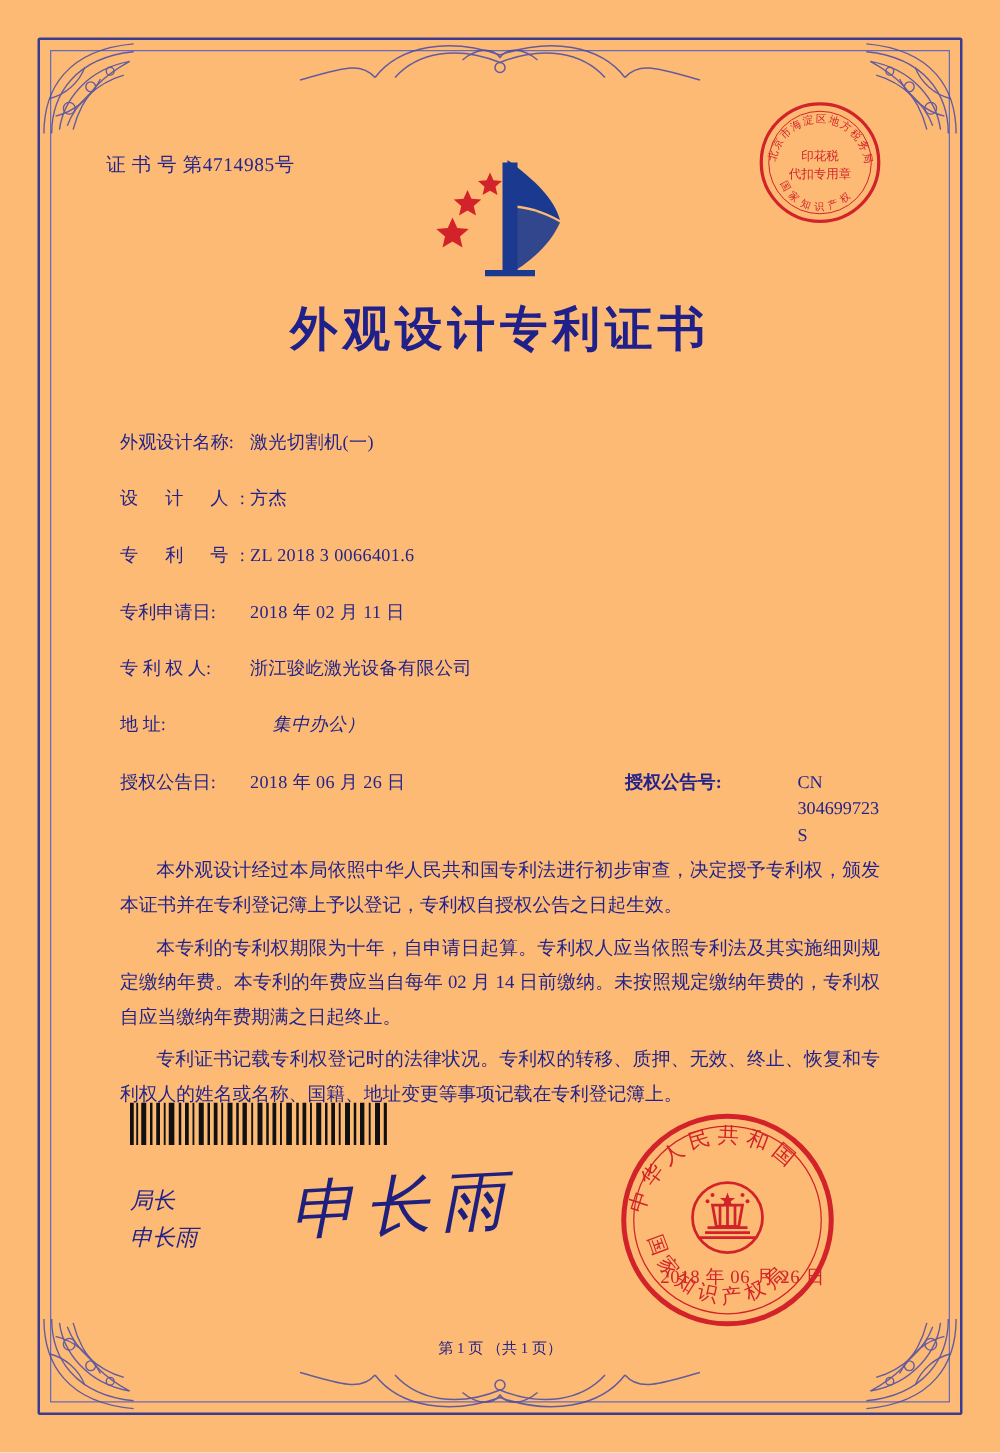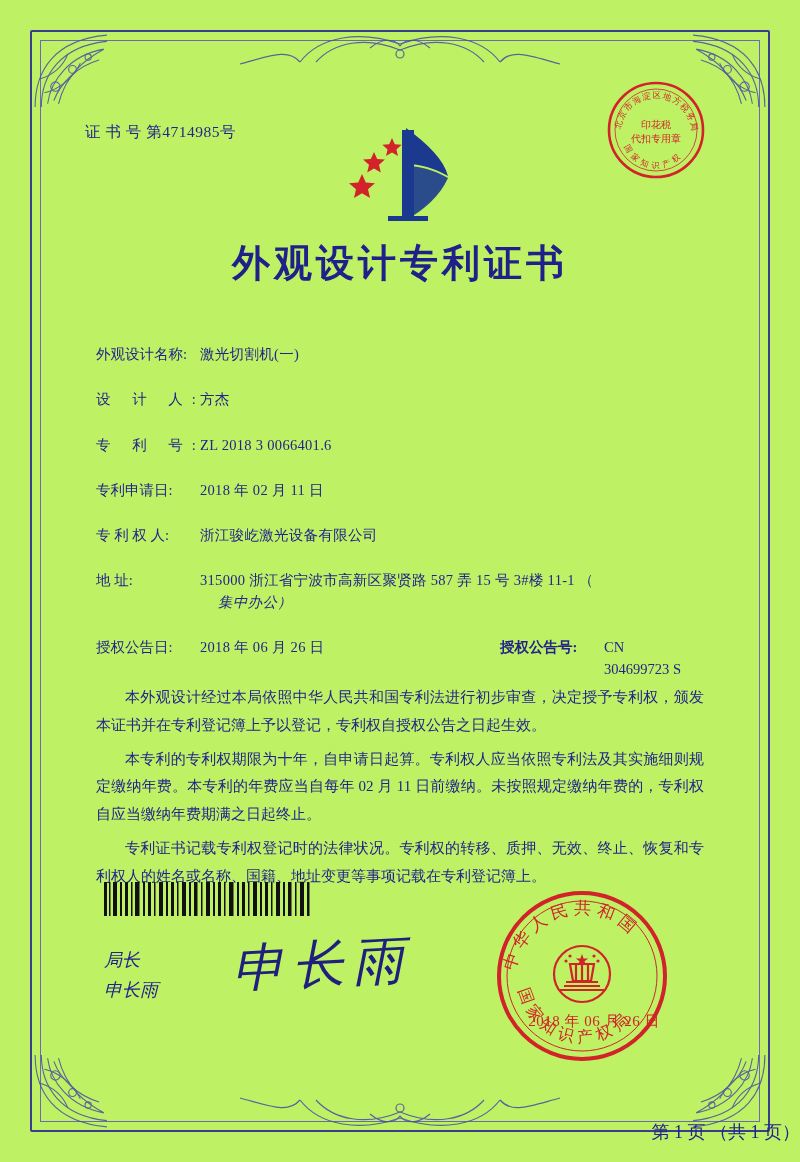--- a/index.html
+++ b/index.html
@@ -12,21 +12,21 @@
     height: 1162px;
     font-family: "Liberation Serif", "DejaVu Serif", serif;
     color: #1a1a6e;
     position: relative;
     overflow: hidden;
   }
 
   .page {
     position: absolute;
     inset: 0;
-    background: #bef264;
+    background: #fdba74;
   }
 
   
   .border-outer {
     position: absolute;
     left: 30px;
     top: 30px;
     right: 30px;
     bottom: 30px;
     border: 2px solid #3b3b8f;
@@ -152,20 +152,21 @@
     width: 300px;
   }
   .field-row .second-label {
     width: 104px;
     flex: none;
     white-space: nowrap;
     font-weight: bold;
   }
   .field-row .second-value {
     flex: 1;
+    margin-left: 34px;
   }
 
   
   .paragraphs {
     position: absolute;
     left: 96px;
     right: 96px;
     top: 684px;
     font-size: 15px;
     line-height: 1.85;
@@ -226,23 +227,23 @@
     font-size: 15px;
     color: #d2232a;
     letter-spacing: 0.5px;
     white-space: nowrap;
   }
 
   .page-footer {
     position: absolute;
     left: 0;
     right: 0;
-    top: 1120px;
-    text-align: right;
-    font-size: 18px;
+    top: 1070px;
+    text-align: center;
+    font-size: 12px;
     color: #23238b;
   }
 </style>
 </head>
 <body>
 
 <div class="page">
 
   <div class="border-outer"></div>
   <div class="border-inner"></div>
@@ -391,37 +392,36 @@
     </div>
 
     <div class="field-row">
       <div class="field-label">专 利 权 人:</div>
       <div class="field-value">浙江骏屹激光设备有限公司</div>
     </div>
 
     <div class="field-row">
       <div class="field-label">地        址:</div>
       <div class="field-value">
-        <span>315000 浙江省宁波市高新区聚贤路 587 弄 15 号 3#楼 11-1 （</span>
         <span class="cont">集中办公）</span>
       </div>
     </div>
 
     <div class="field-row two-col">
       <div class="field-label">授权公告日:</div>
       <div class="field-value">2018 年 06 月 26 日</div>
       <div class="second-label">授权公告号:</div>
       <div class="second-value">CN 304699723 S</div>
     </div>
 
   </div>
 
   <div class="paragraphs">
     <p>本外观设计经过本局依照中华人民共和国专利法进行初步审查，决定授予专利权，颁发本证书并在专利登记簿上予以登记，专利权自授权公告之日起生效。</p>
-    <p>本专利的专利权期限为十年，自申请日起算。专利权人应当依照专利法及其实施细则规定缴纳年费。本专利的年费应当自每年 02 月 11 日前缴纳。未按照规定缴纳年费的，专利权自应当缴纳年费期满之日起终止。</p>
+    <p>本专利的专利权期限为十年，自申请日起算。专利权人应当依照专利法及其实施细则规定缴纳年费。本专利的年费应当自每年 02 月 14 日前缴纳。未按照规定缴纳年费的，专利权自应当缴纳年费期满之日起终止。</p>
     <p>专利证书记载专利权登记时的法律状况。专利权的转移、质押、无效、终止、恢复和专利权人的姓名或名称、国籍、地址变更等事项记载在专利登记簿上。</p>
   </div>
 
   <div class="barcode">
     <svg viewBox="0 0 208 34" preserveAspectRatio="none">
       <g fill="#111">
         <rect x="0" y="0" width="3" height="34"></rect>
         <rect x="5" y="0" width="1.5" height="34"></rect>
         <rect x="9" y="0" width="4" height="34"></rect>
         <rect x="16" y="0" width="2" height="34"></rect>

